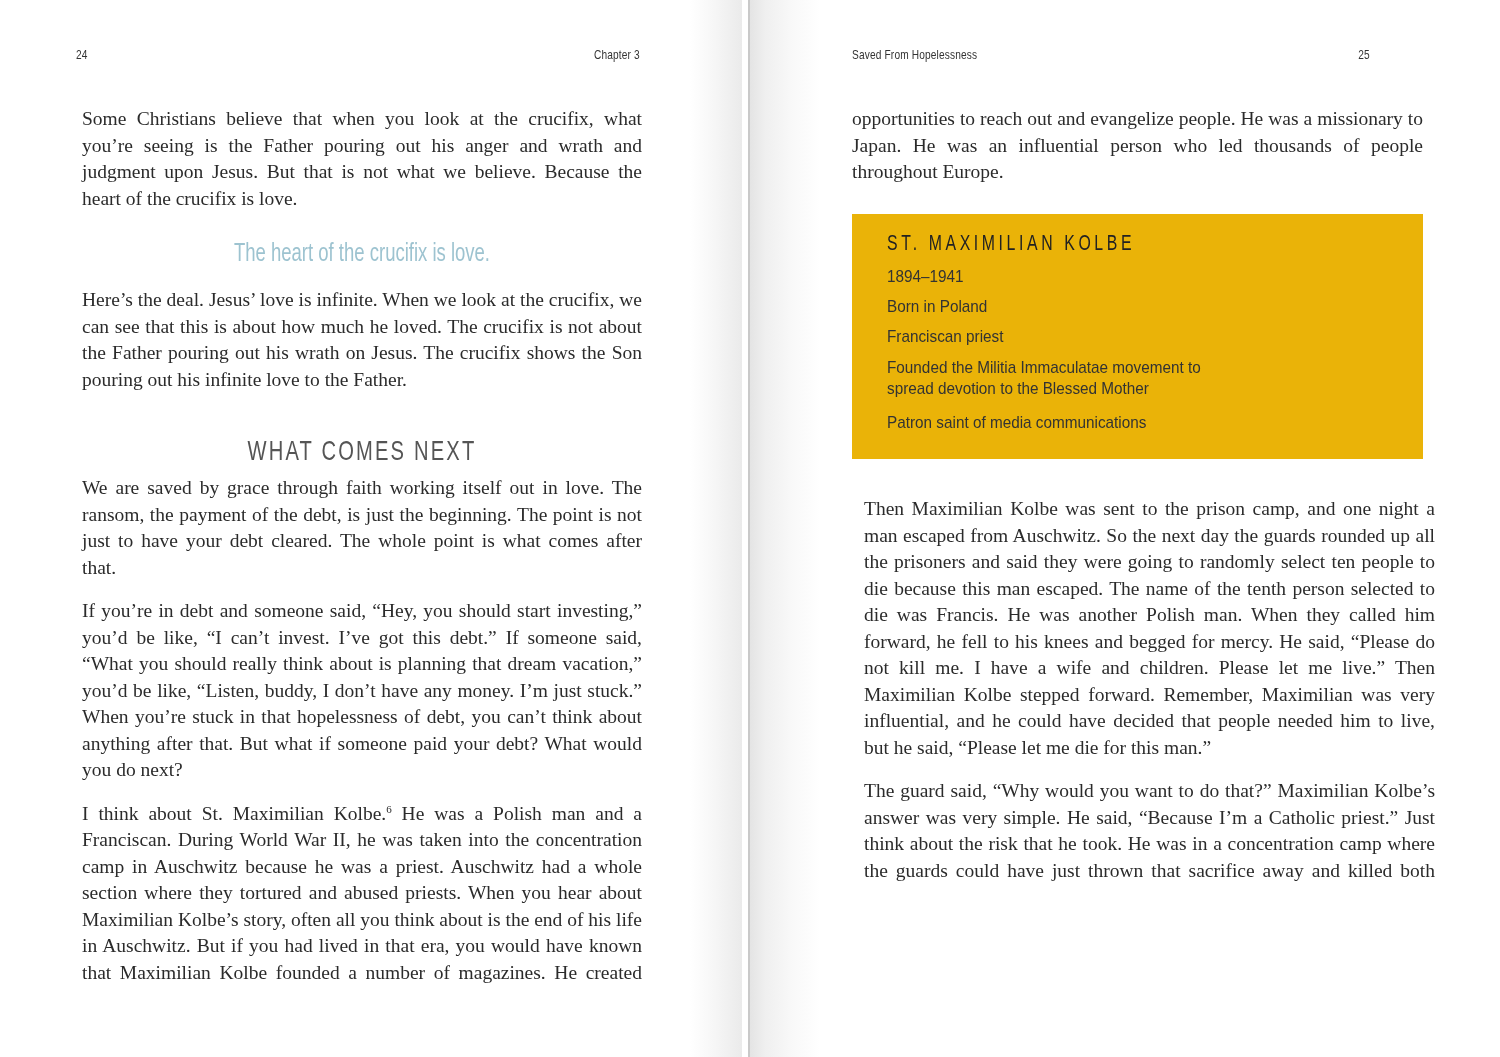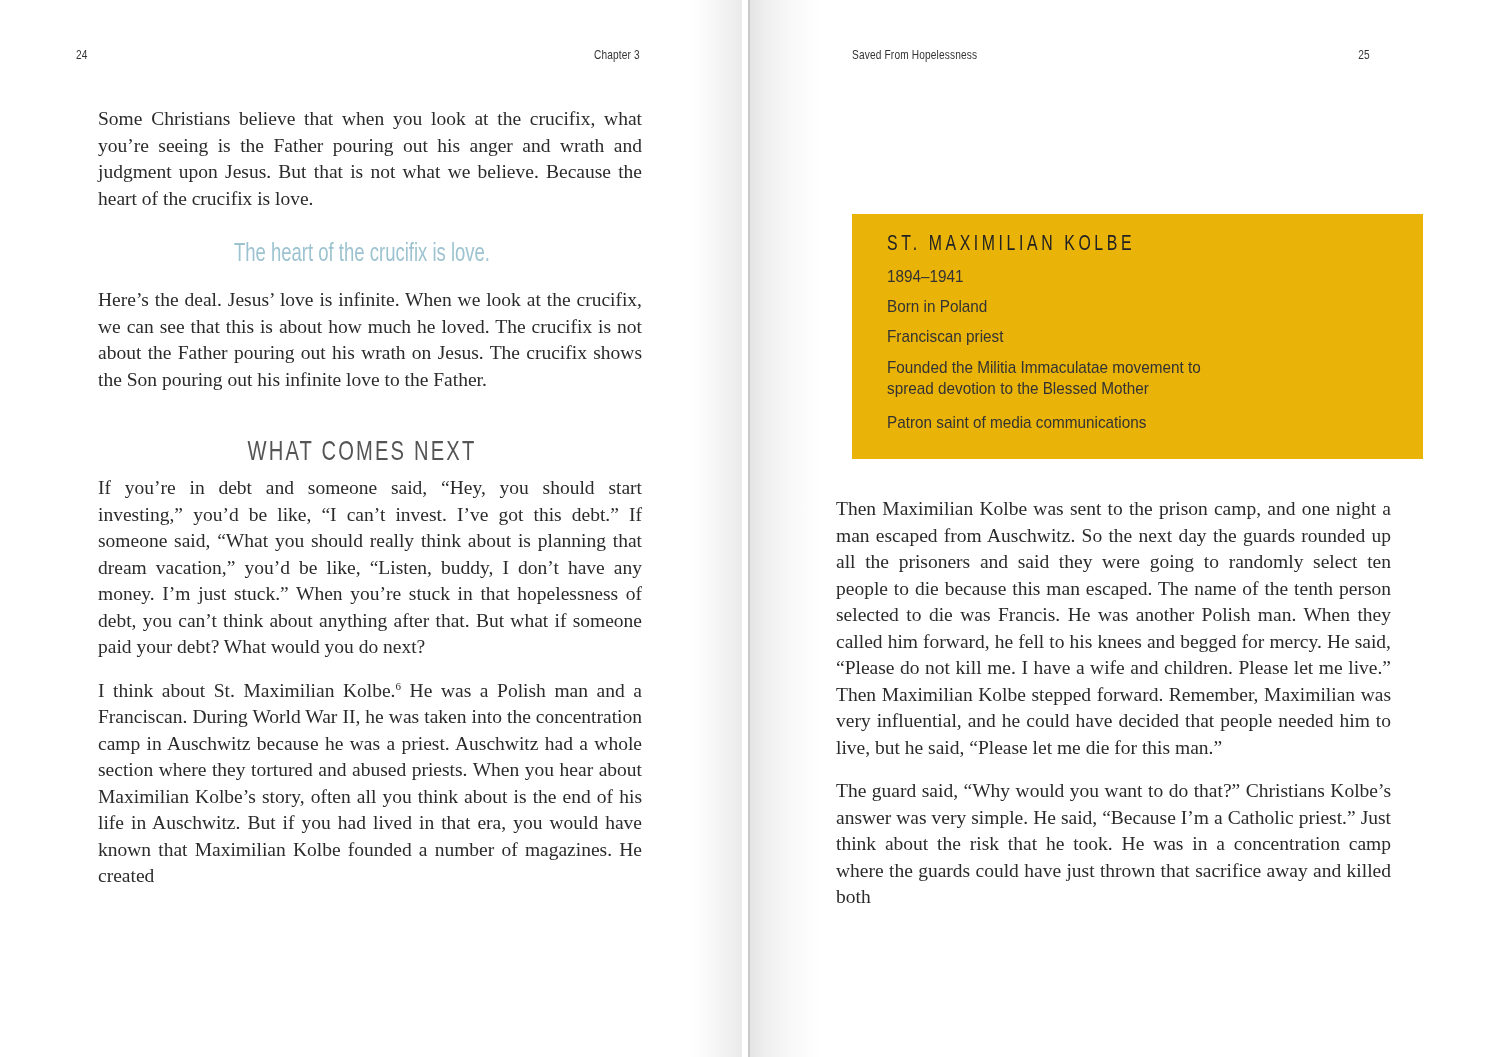--- a/index.html
+++ b/index.html
@@ -23,21 +23,21 @@
     font-size: 13px; letter-spacing: 0.2px; color: #333;
     transform: scaleX(0.78); transform-origin: left top;
   }
   .running-head.right-align { transform-origin: right top; text-align: right; }
 
   .text {
     position: absolute;
     font-size: 19.5px; line-height: 26.5px;
     text-align: justify; color: #2b2b2b;
   }
-  .text p { margin: 0 0 17px 16px; }
+  .text p { margin: 0 0 17px 0; }
   .text p.last-left { text-align-last: left; }
 
   .pullquote {
     position: absolute; left: 82px; width: 560px; top: 238px;
     text-align: center;
     font-family: "Liberation Sans", "DejaVu Sans", sans-serif;
     font-size: 25px; color: #9dc3d0;
     transform: scaleX(0.74); transform-origin: center top;
   }
   .heading {
@@ -81,41 +81,45 @@
 
     <div class="pullquote">The heart of the crucifix is love.</div>
 
     <div class="text" style="left:82px; width:560px; top:287px;">
       <p class="last-left">Here’s the deal. Jesus’ love is infinite. When we look at the crucifix, we can see that this is about how much he loved. The crucifix is not about the Father pouring out his wrath on Jesus. The crucifix shows the Son pouring out his infinite love to the Father.</p>
     </div>
 
     <div class="heading">WHAT COMES NEXT</div>
 
     <div class="text" style="left:82px; width:560px; top:475px;">
+      <p class="last-left">We are saved by grace through faith working itself out in love. The ransom, the payment of the debt, is just the beginning. The point is not just to have your debt cleared. The whole point is what comes after that.</p>
       <p class="last-left">If you’re in debt and someone said, “Hey, you should start investing,” you’d be like, “I can’t invest. I’ve got this debt.” If someone said, “What you should really think about is planning that dream vacation,” you’d be like, “Listen, buddy, I don’t have any money. I’m just stuck.” When you’re stuck in that hopelessness of debt, you can’t think about anything after that. But what if someone paid your debt? What would you do next?</p>
       <p style="text-align-last: justify;"><span>I think about St. Maximilian Kolbe.</span><sup>6</sup><span> He was a Polish man and a Franciscan. During World War II, he was taken into the concentration camp in Auschwitz because he was a priest. Auschwitz had a whole section where they tortured and abused priests. When you hear about Maximilian Kolbe’s story, often all you think about is the end of his life in Auschwitz. But if you had lived in that era, you would have known that Maximilian Kolbe founded a number of magazines. He created</span></p>
     </div>
   </div>
 
   <div class="spine"></div>
 
   <div class="page right">
     <div class="running-head" style="left:102px;">Saved From Hopelessness</div>
     <div class="running-head right-align" style="right:78px;">25</div>
   </div>
 
+  <div class="text" style="left:852px; width:571px; top:106px;">
+    <p class="last-left">opportunities to reach out and evangelize people. He was a missionary to Japan. He was an influential person who led thousands of people throughout Europe.</p>
+  </div>
 
   <div class="sidebar-box">
     <div class="title">ST. MAXIMILIAN KOLBE</div>
     <div class="fact" style="top:52px;">1894–1941</div>
     <div class="fact" style="top:82px;">Born in Poland</div>
     <div class="fact" style="top:112px;">Franciscan priest</div>
     <div class="fact" style="top:143px;">Founded the Militia Immaculatae movement to</div>
     <div class="fact" style="top:164px;">spread devotion to the Blessed Mother</div>
     <div class="fact" style="top:198px;">Patron saint of media communications</div>
   </div>
 
-  <div class="text" style="left:820px; width:571px; top:496px;">
+  <div class="text" style="left:864px; width:571px; top:496px;">
     <p class="last-left">Then Maximilian Kolbe was sent to the prison camp, and one night a man escaped from Auschwitz. So the next day the guards rounded up all the prisoners and said they were going to randomly select ten people to die because this man escaped. The name of the tenth person selected to die was Francis. He was another Polish man. When they called him forward, he fell to his knees and begged for mercy. He said, “Please do not kill me. I have a wife and children. Please let me live.” Then Maximilian Kolbe stepped forward. Remember, Maximilian was very influential, and he could have decided that people needed him to live, but he said, “Please let me die for this man.”</p>
-    <p style="text-align-last: justify;">The guard said, “Why would you want to do that?” Christians Kolbe’s answer was very simple. He said, “Because I’m a Catholic priest.” Just think about the risk that he took. He was in a concentration camp where the guards could have just thrown that sacrifice away and killed both</p>
+    <p style="text-align-last: justify;">The guard said, “Why would you want to do that?” Maximilian Kolbe’s answer was very simple. He said, “Because I’m a Catholic priest.” Just think about the risk that he took. He was in a concentration camp where the guards could have just thrown that sacrifice away and killed both</p>
   </div>
 
 </div>
 
 </body></html>

